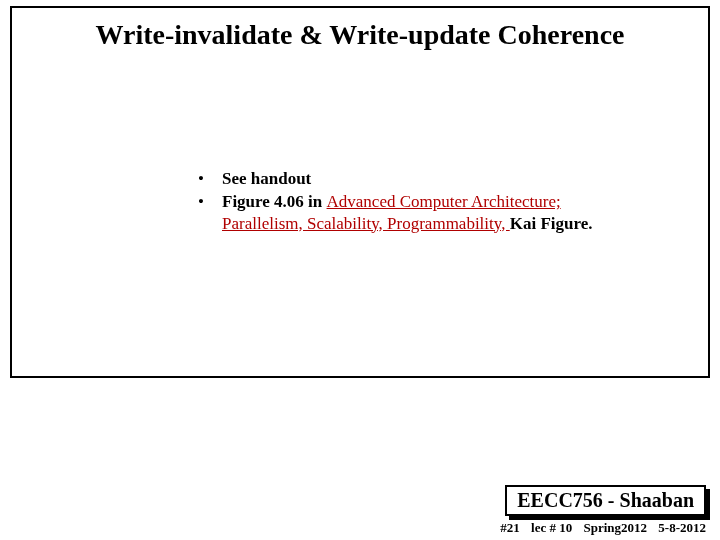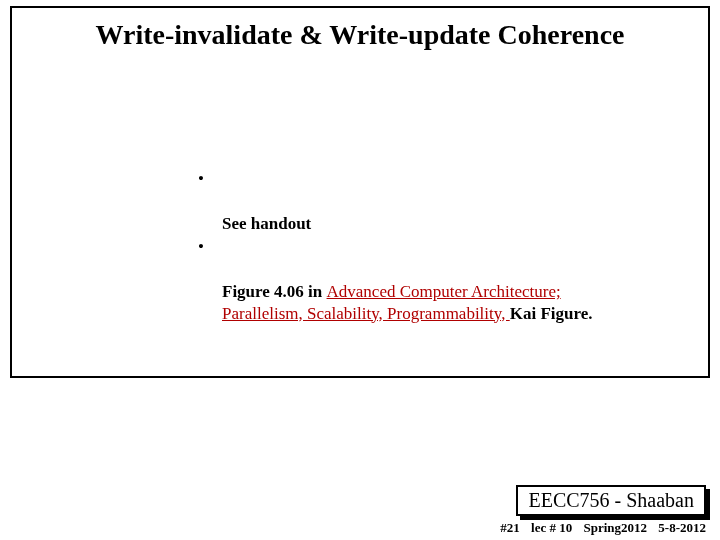--- a/index.html
+++ b/index.html
@@ -39,21 +39,21 @@
   .body-list .row {
     display: flex;
     margin-bottom: 2px;
   }
   .bullet {
     width: 30px;
     flex-shrink: 0;
     text-align: left;
     padding-left: 6px;
   }
-  .item-text { flex: 1; margin-top: 45px; }
+  .item-text { flex: 1; }
   .book-title {
     color: #b00000;
     text-decoration: underline;
     font-weight: normal;
   }
   .plain-bold { font-weight: bold; }
   .course-box {
     position: absolute;
     right: 14px;
     bottom: 24px;
@@ -65,21 +65,21 @@
     width: 100%;
     height: 100%;
     background: #000;
   }
   .course-front {
     position: relative;
     background: #fff;
     border: 2px solid #000;
     padding: 2px 10px;
     font-size: 20px;
-    font-weight: normal;
+    font-weight: bold;
     white-space: nowrap;
   }
   .footer-meta {
     position: absolute;
     right: 14px;
     bottom: 4px;
     font-size: 13px;
     font-weight: bold;
     white-space: nowrap;
   }

